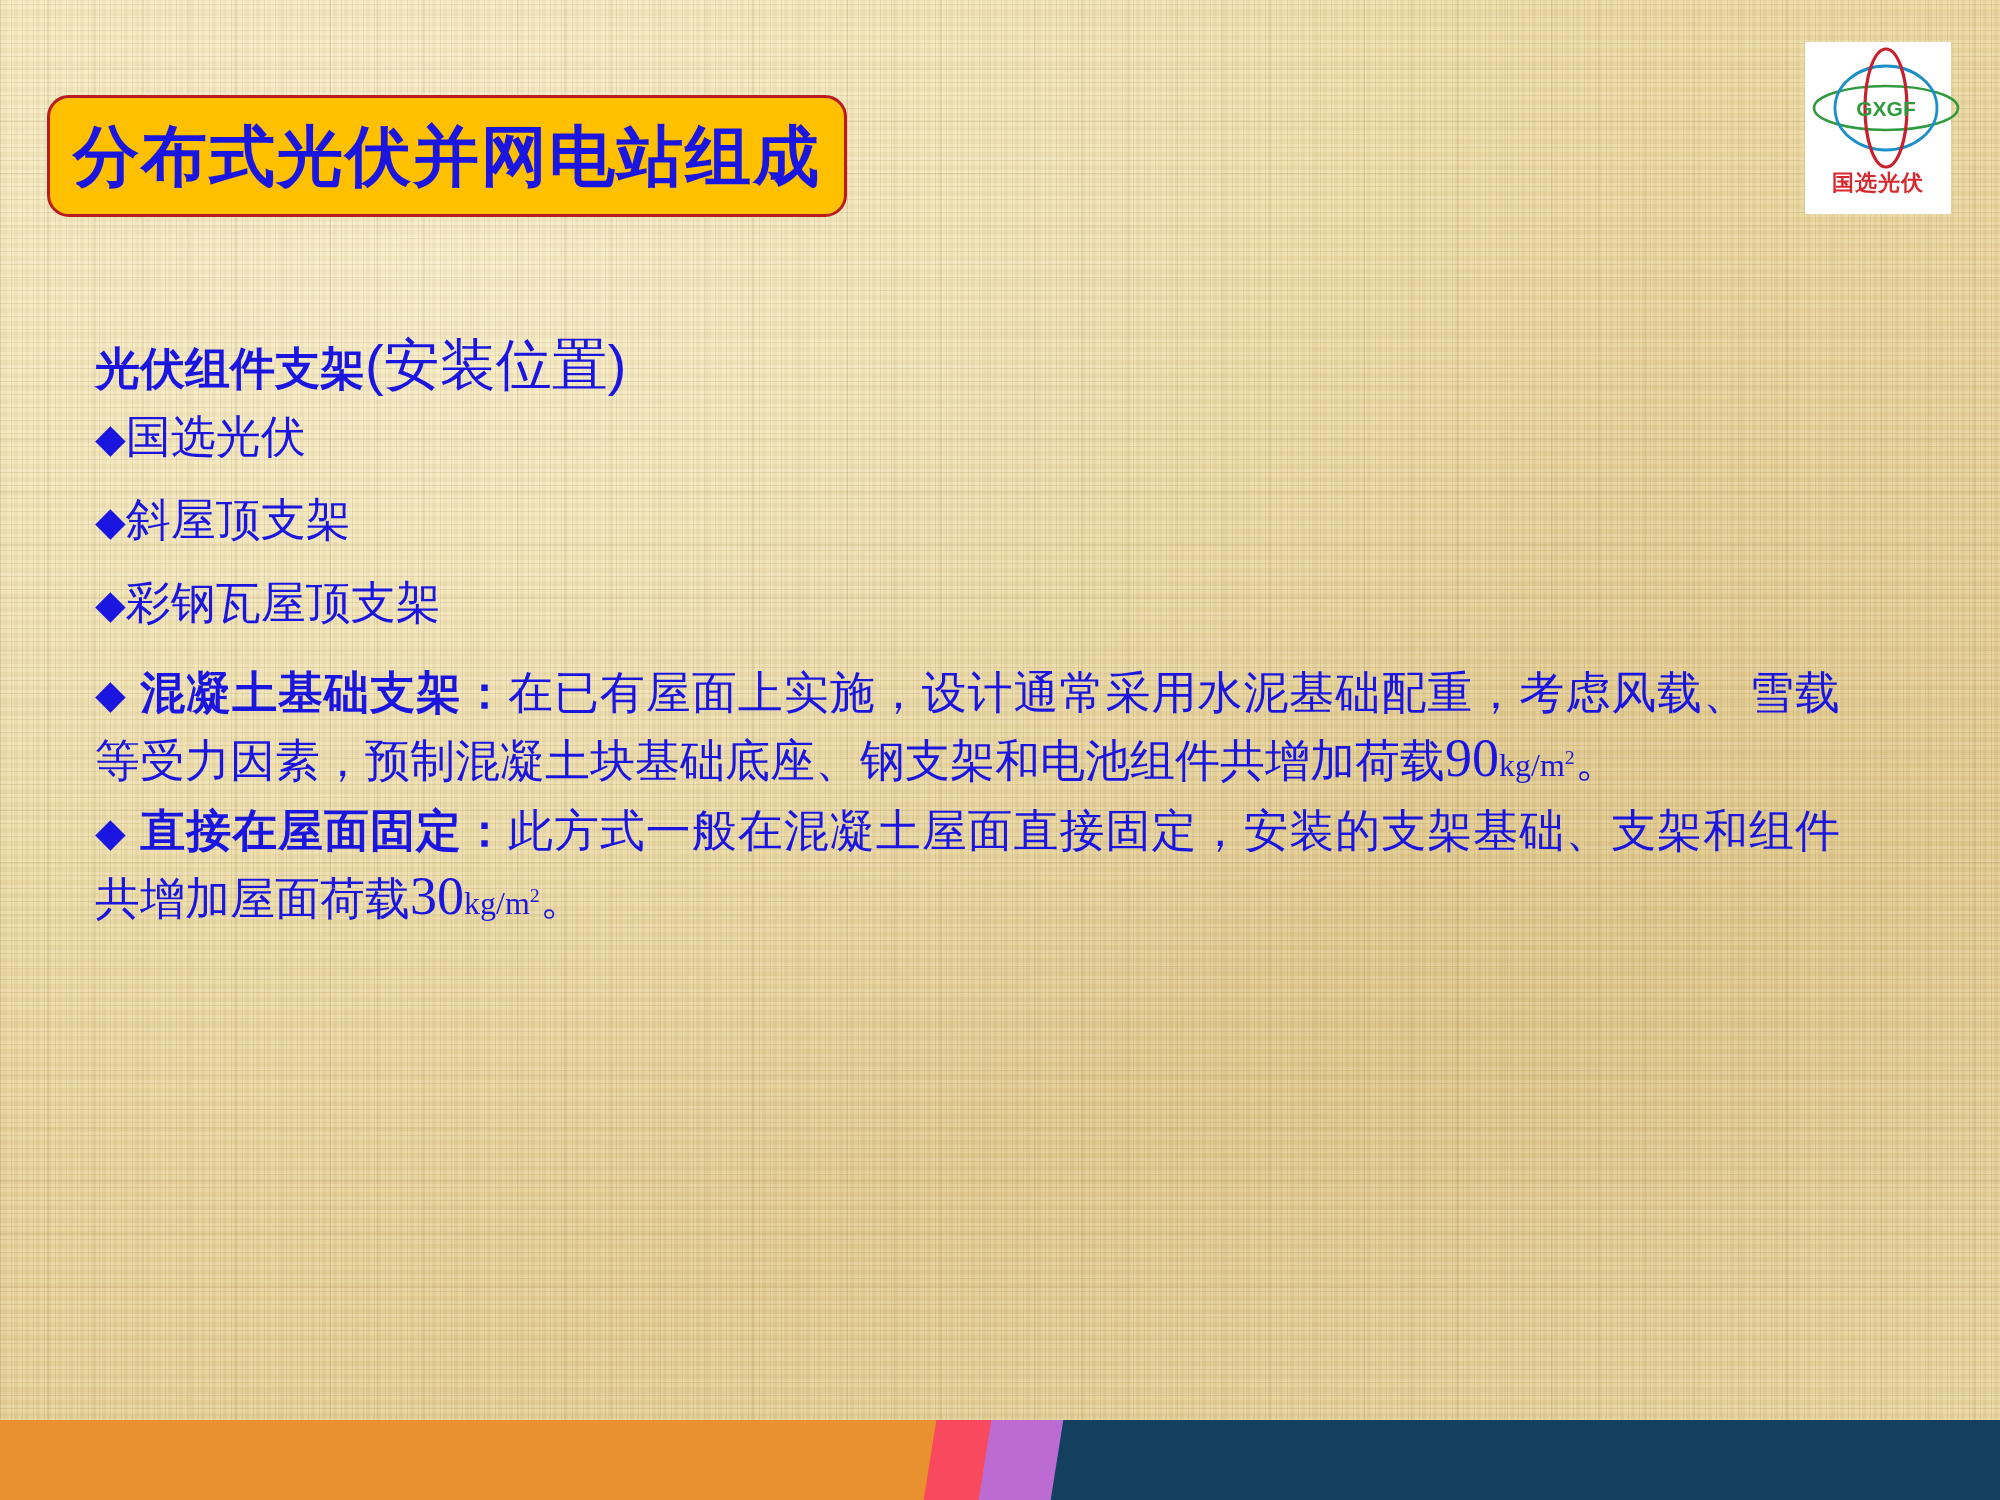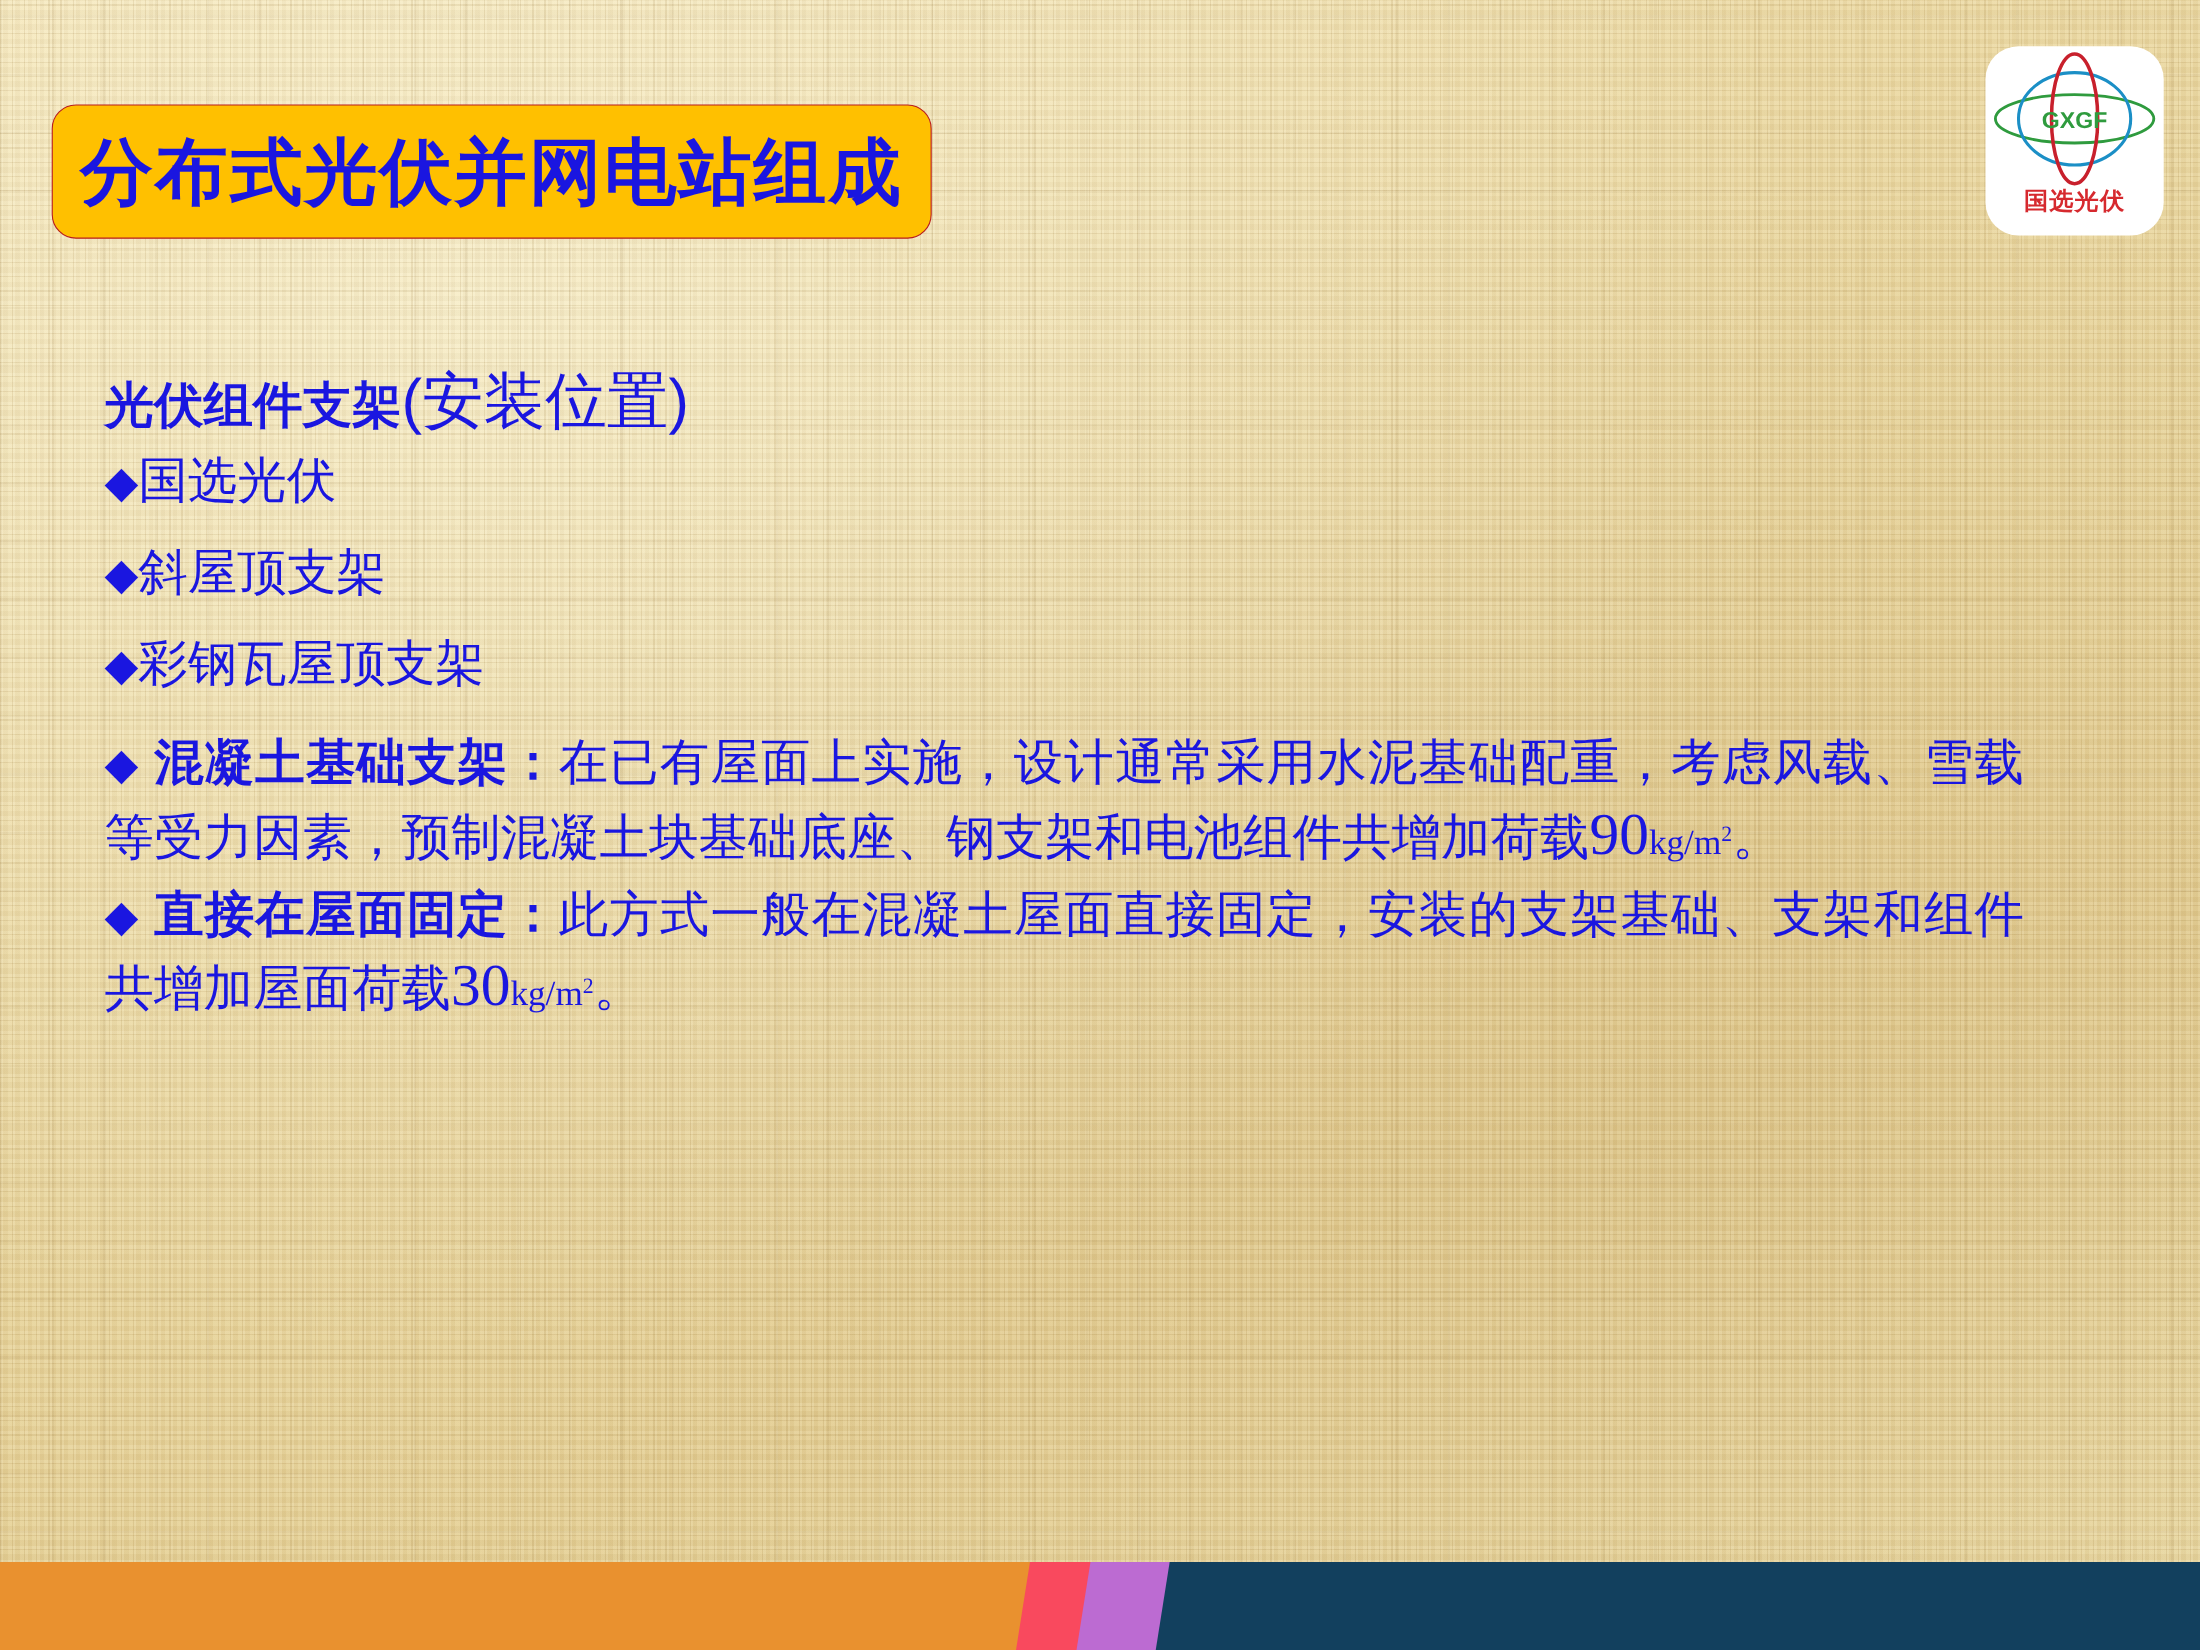--- a/index.html
+++ b/index.html
@@ -45,45 +45,44 @@
   }
 
   
   #title-banner {
     position: absolute;
     left: 47px;
     top: 95px;
     width: 800px;
     height: 122px;
     background: #FFC000;
-    border: 1px solid #b91c1c;
+    border: 3px solid #b91c1c;
     border-radius: 22px;
     box-sizing: border-box;
     display: flex;
     align-items: center;
     justify-content: center;
   }
   #title-text {
     color: #1A16E0;
     font-size: 66px;
     font-weight: bold;
     letter-spacing: 2px;
     white-space: nowrap;
     line-height: 1;
   }
 
   
   #logo-box {
     position: absolute;
     left: 1805px;
     top: 42px;
-    width: 162px;
+    width: 146px;
     height: 172px;
     background: #ffffff;
-    border-radius: 30px;
   }
   #logo-svg { display: block; width: 162px; height: 132px; }
   #logo-caption {
     text-align: center;
     color: #D6292E;
     font-size: 22px;
     font-weight: bold;
     letter-spacing: 1px;
     margin-top: -6px;
   }

